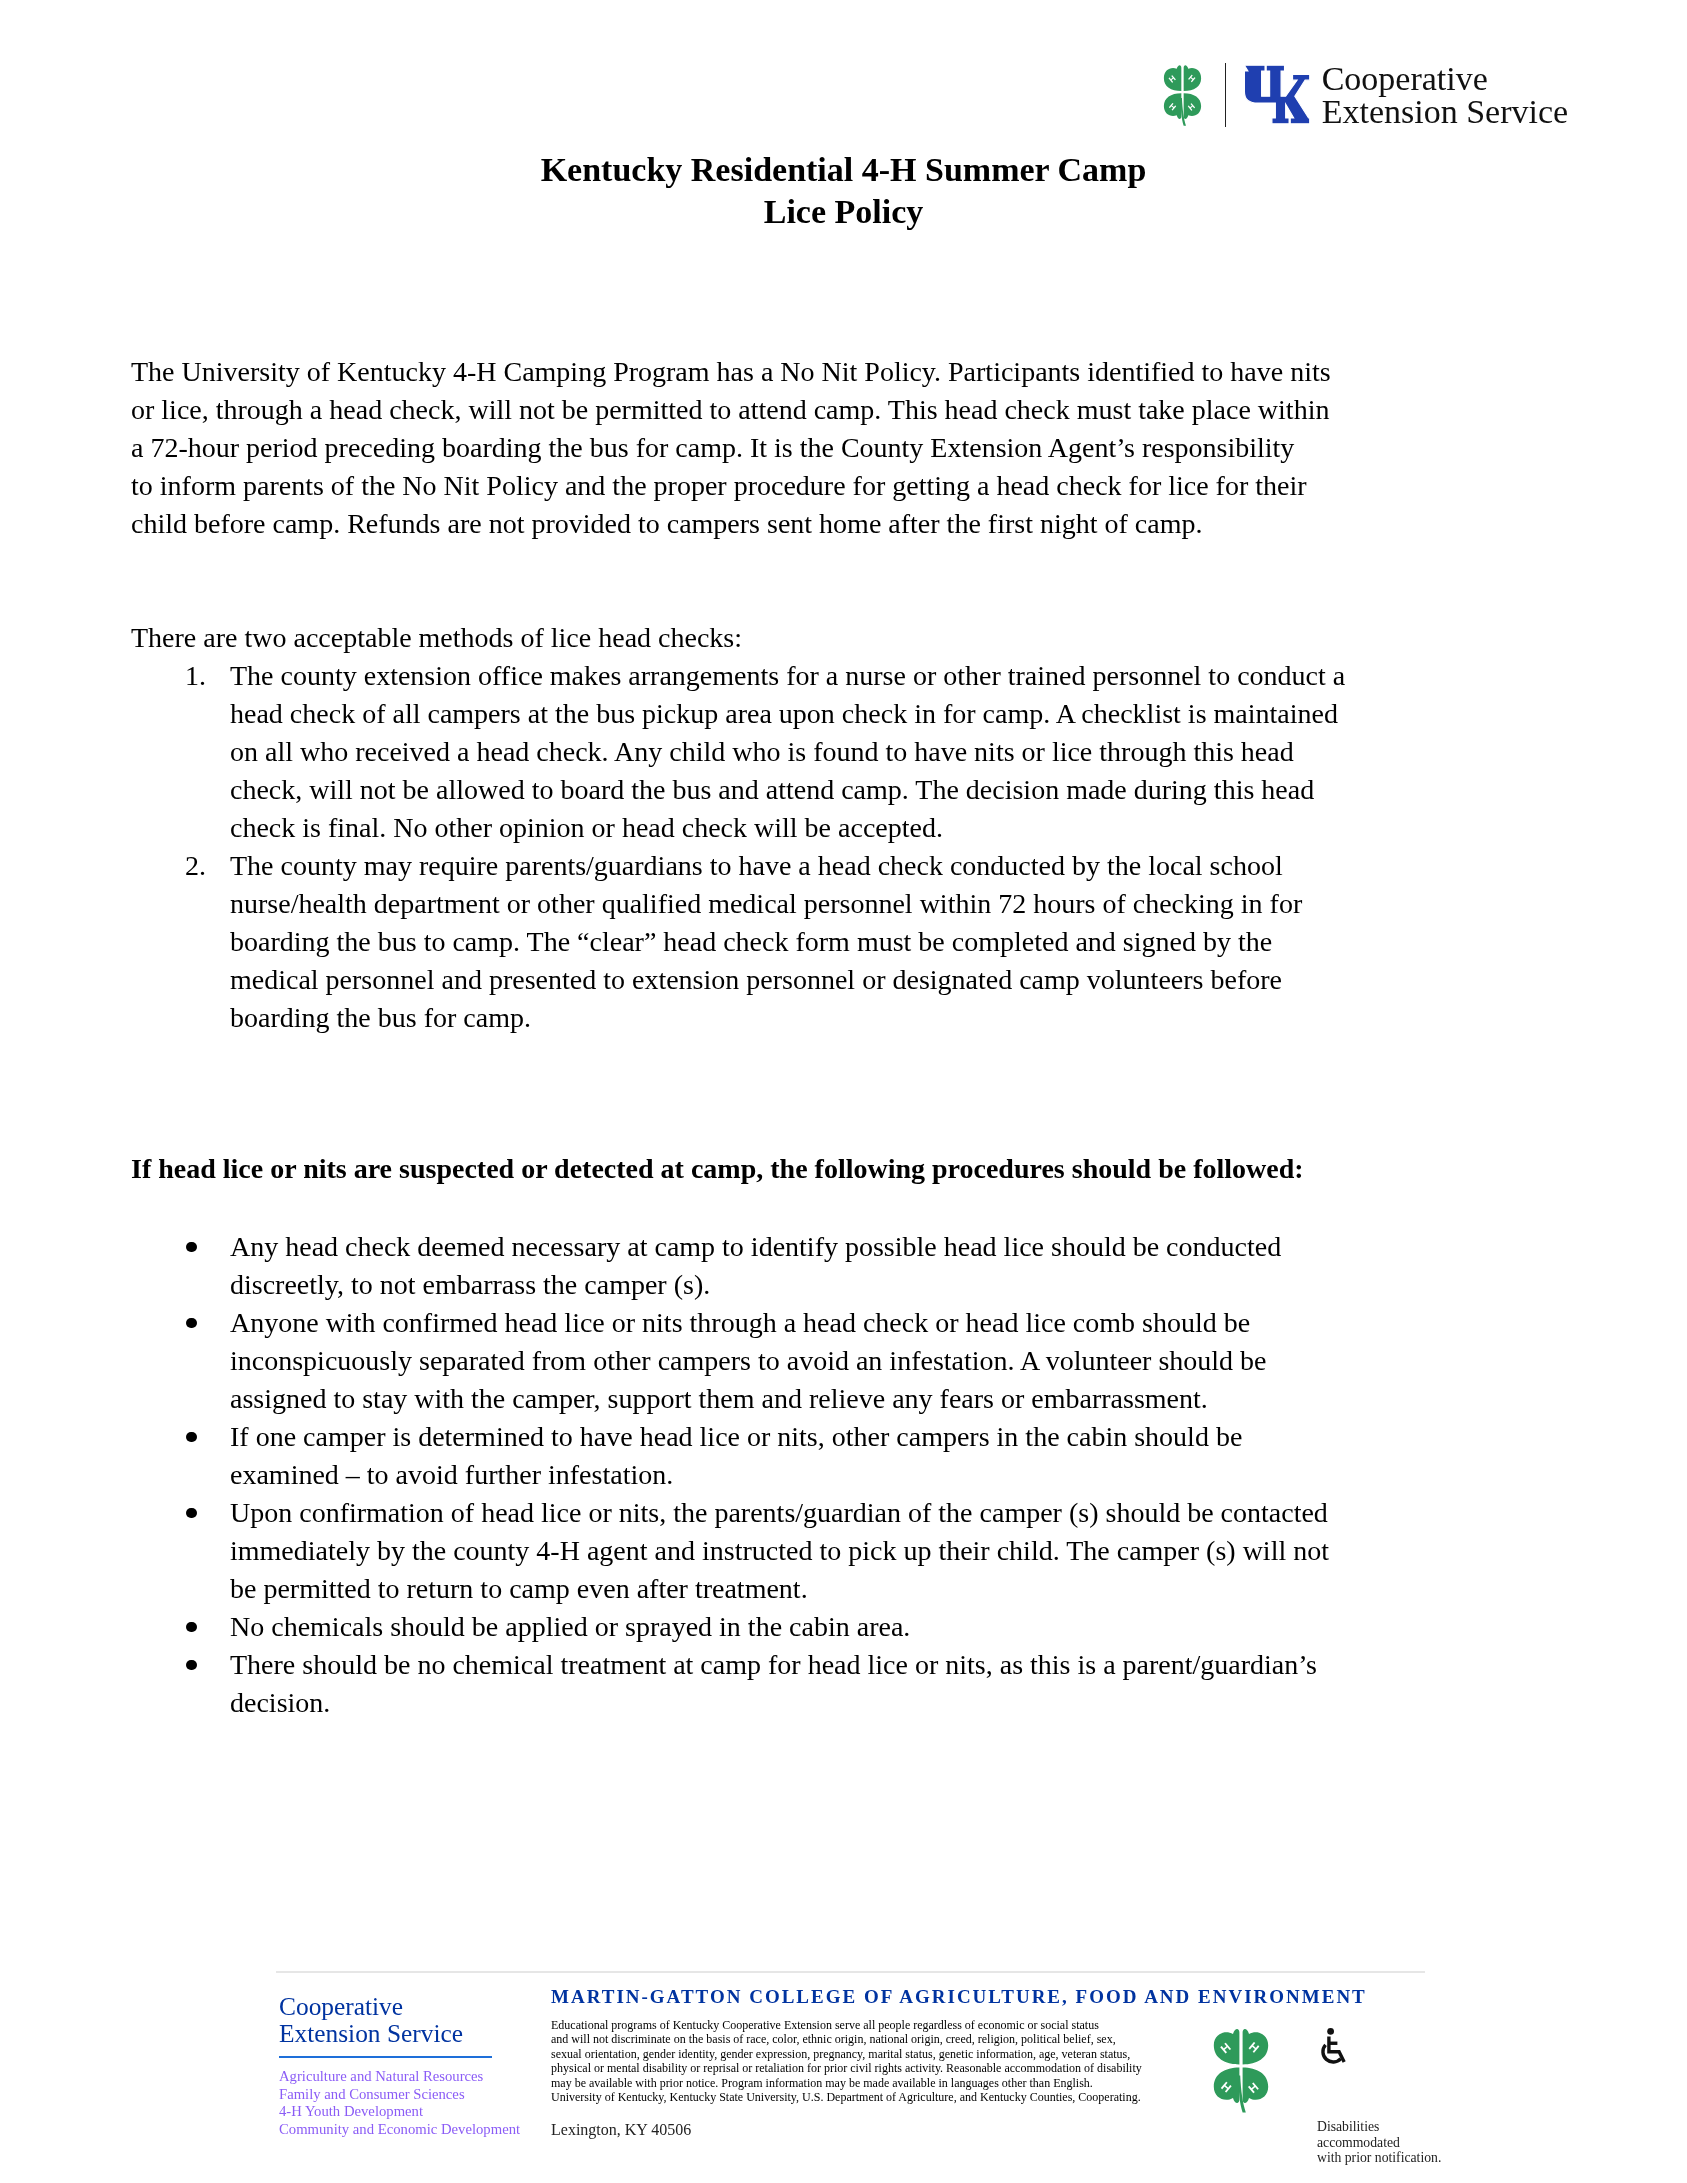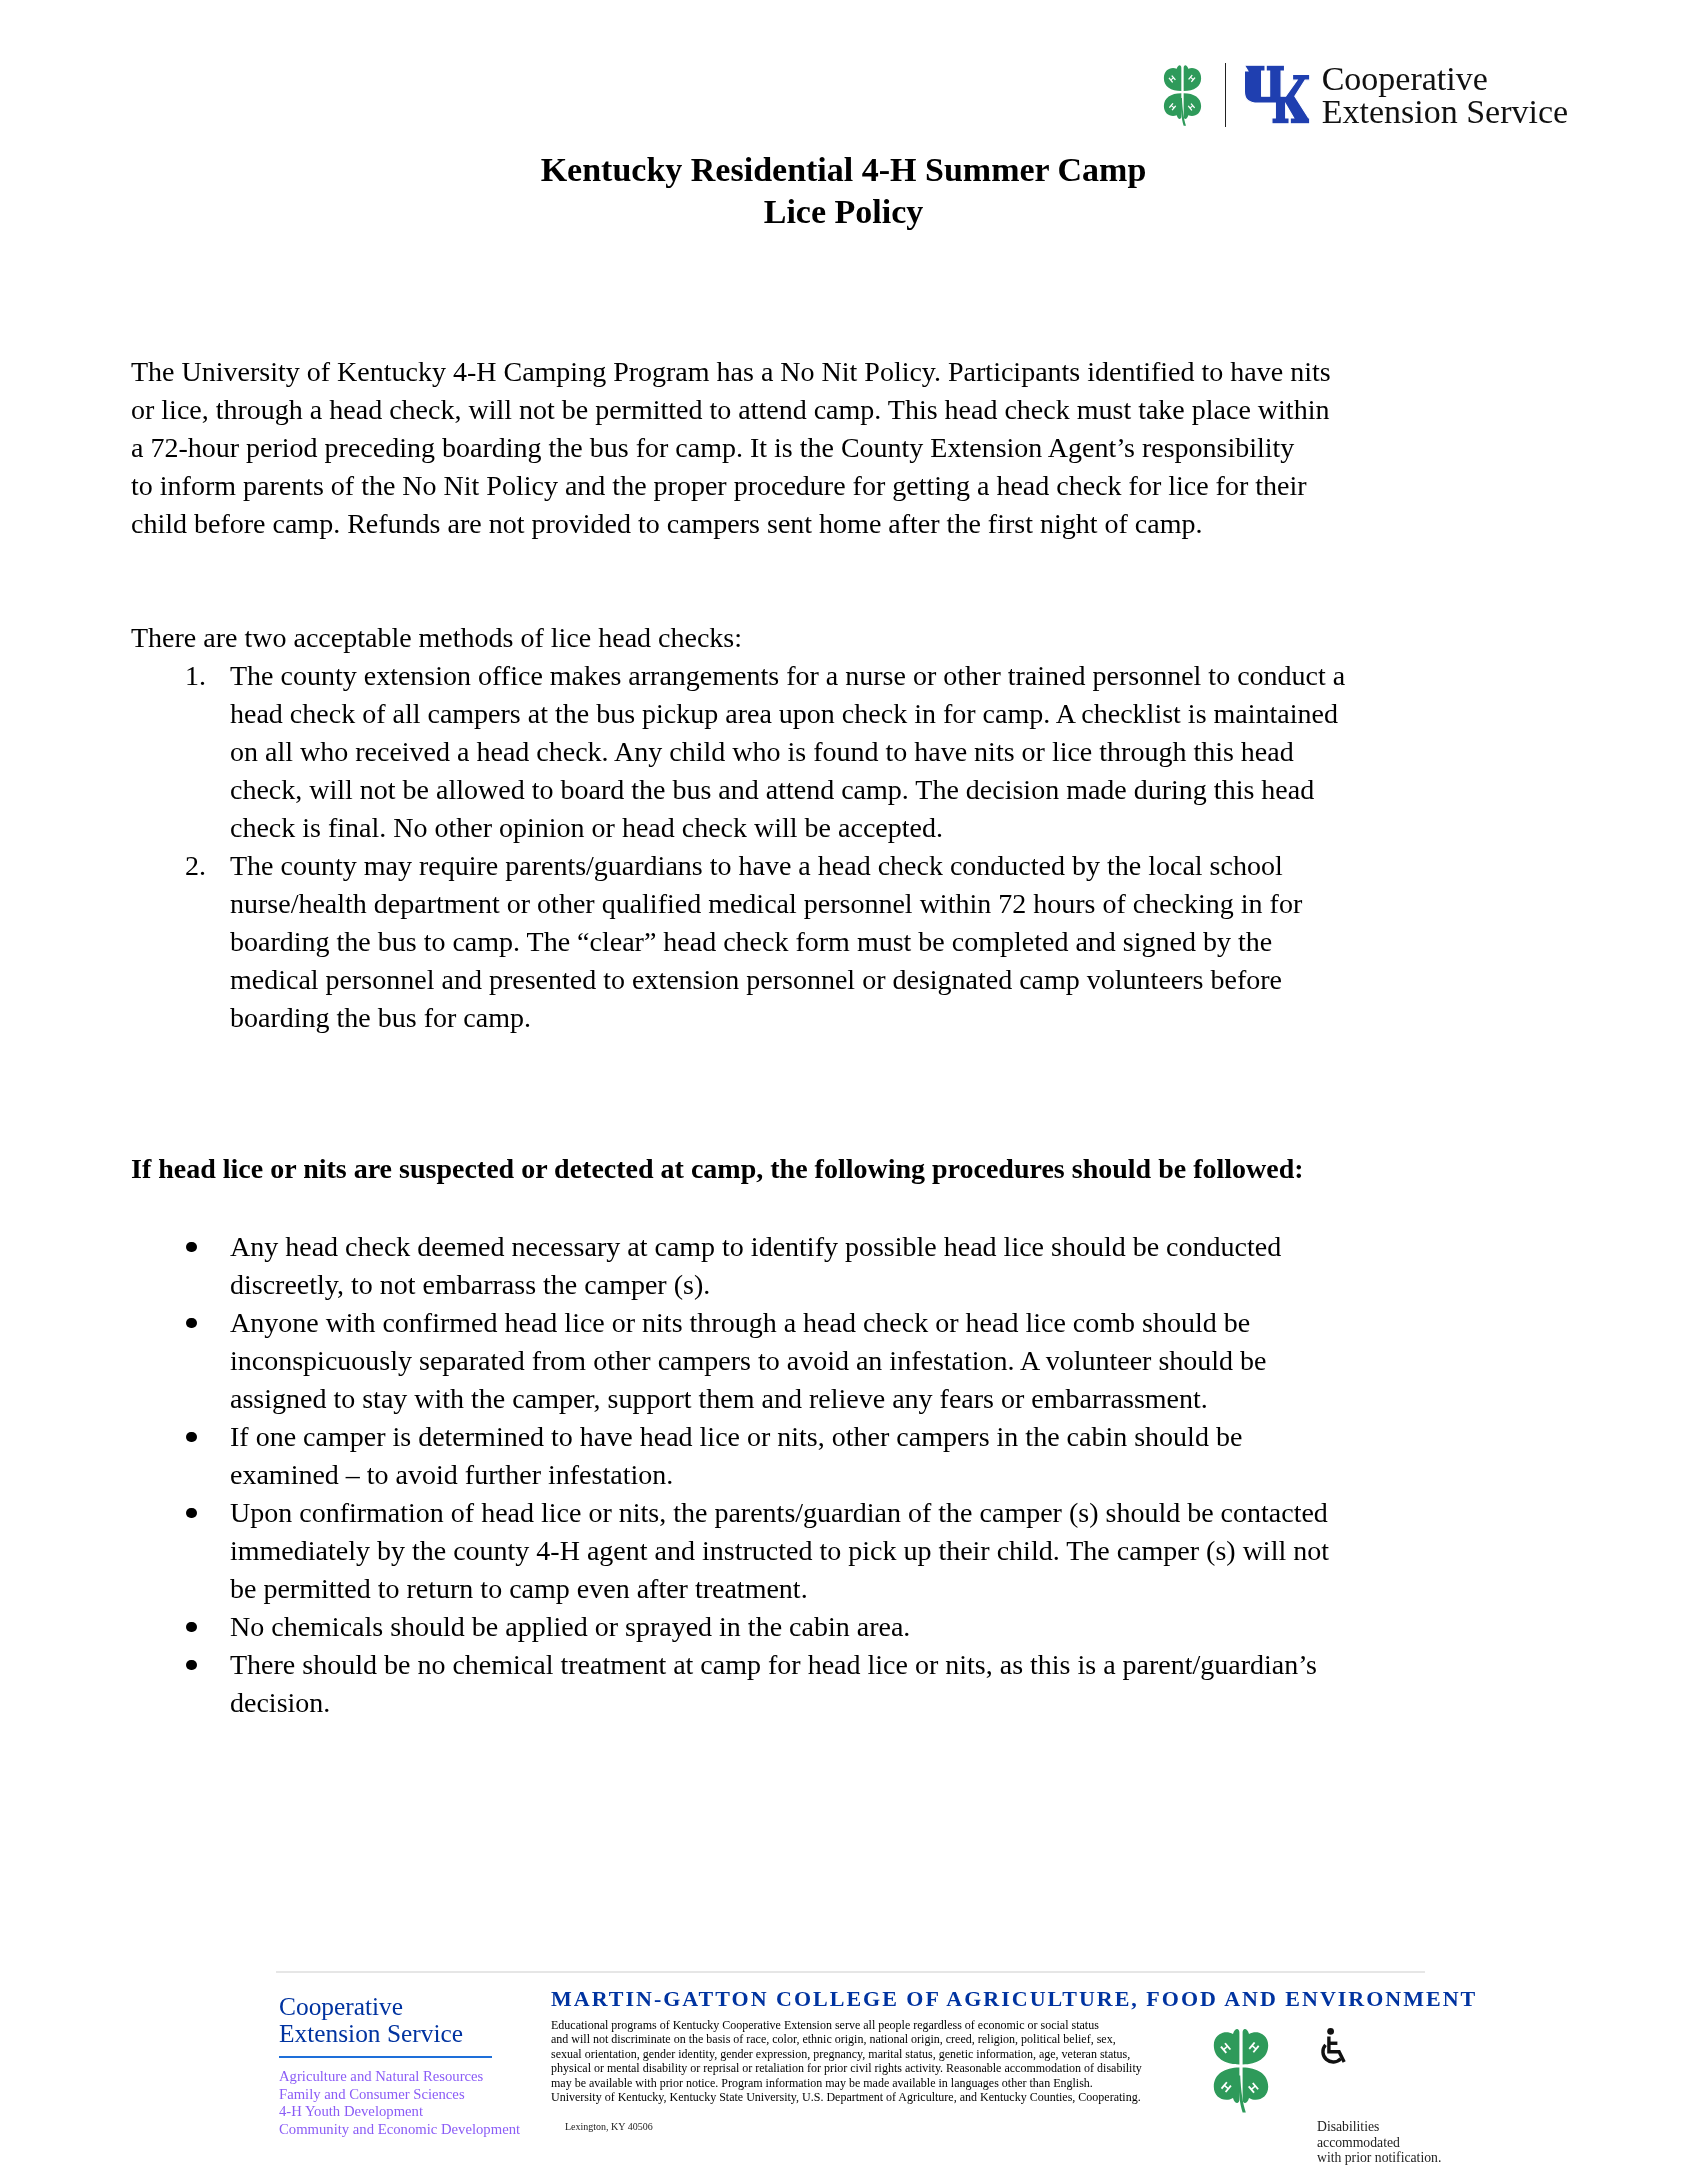--- a/index.html
+++ b/index.html
@@ -28,23 +28,23 @@
 
   .blist { left:131px; top:1228px; width:1418px; margin:0; padding:0; list-style:none; }
   .blist li { position:relative; padding-left:99px; }
   .blist .bul { position:absolute; left:55px; top:13.7px; width:10.8px; height:10.8px; border-radius:50%; background:#000; }
 
   
   .frule { left:276px; top:1971px; width:1149px; height:1.5px; background:#e6e6e6; }
   .f-ces { left:279px; top:1993px; font-family:"Liberation Serif", serif; color:#0033a0; font-size:25.4px; line-height:27px; }
   .f-blue-rule { left:279px; top:2056px; width:213px; height:2px; background:#1e6fd9; }
   .f-units { left:279px; top:2068px; font-size:14.7px; line-height:17.6px; color:#8b5cf6; }
-  .f-college { left:551px; top:1986px; color:#0033a0; font-size:22px; font-weight:bold; letter-spacing:2px; }
+  .f-college { left:551px; top:1986px; color:#0033a0; font-size:19px; font-weight:bold; letter-spacing:2px; }
   .f-disc { left:551px; top:2018px; width:631px; font-size:12px; line-height:14.4px; color:#000000; }
-  .f-addr { left:565px; top:2121px; font-size:10px; color:#222; }
+  .f-addr { left:551px; top:2121px; font-size:16px; color:#222; }
   .f-clover { left:1198px; top:2026px; width:86px; height:88px; }
   .f-wheel { left:1317px; top:2028px; width:34px; height:39px; }
   .f-acc { left:1317px; top:2073px; font-size:13.7px; line-height:15.6px; color:#222;margin-top:46px; }
 </style>
 </head>
 <body>
 
 <div class="abs hdr-logo">
   <svg class="clover" viewBox="0 0 100 110">
     <g fill="#2e9a5a">

